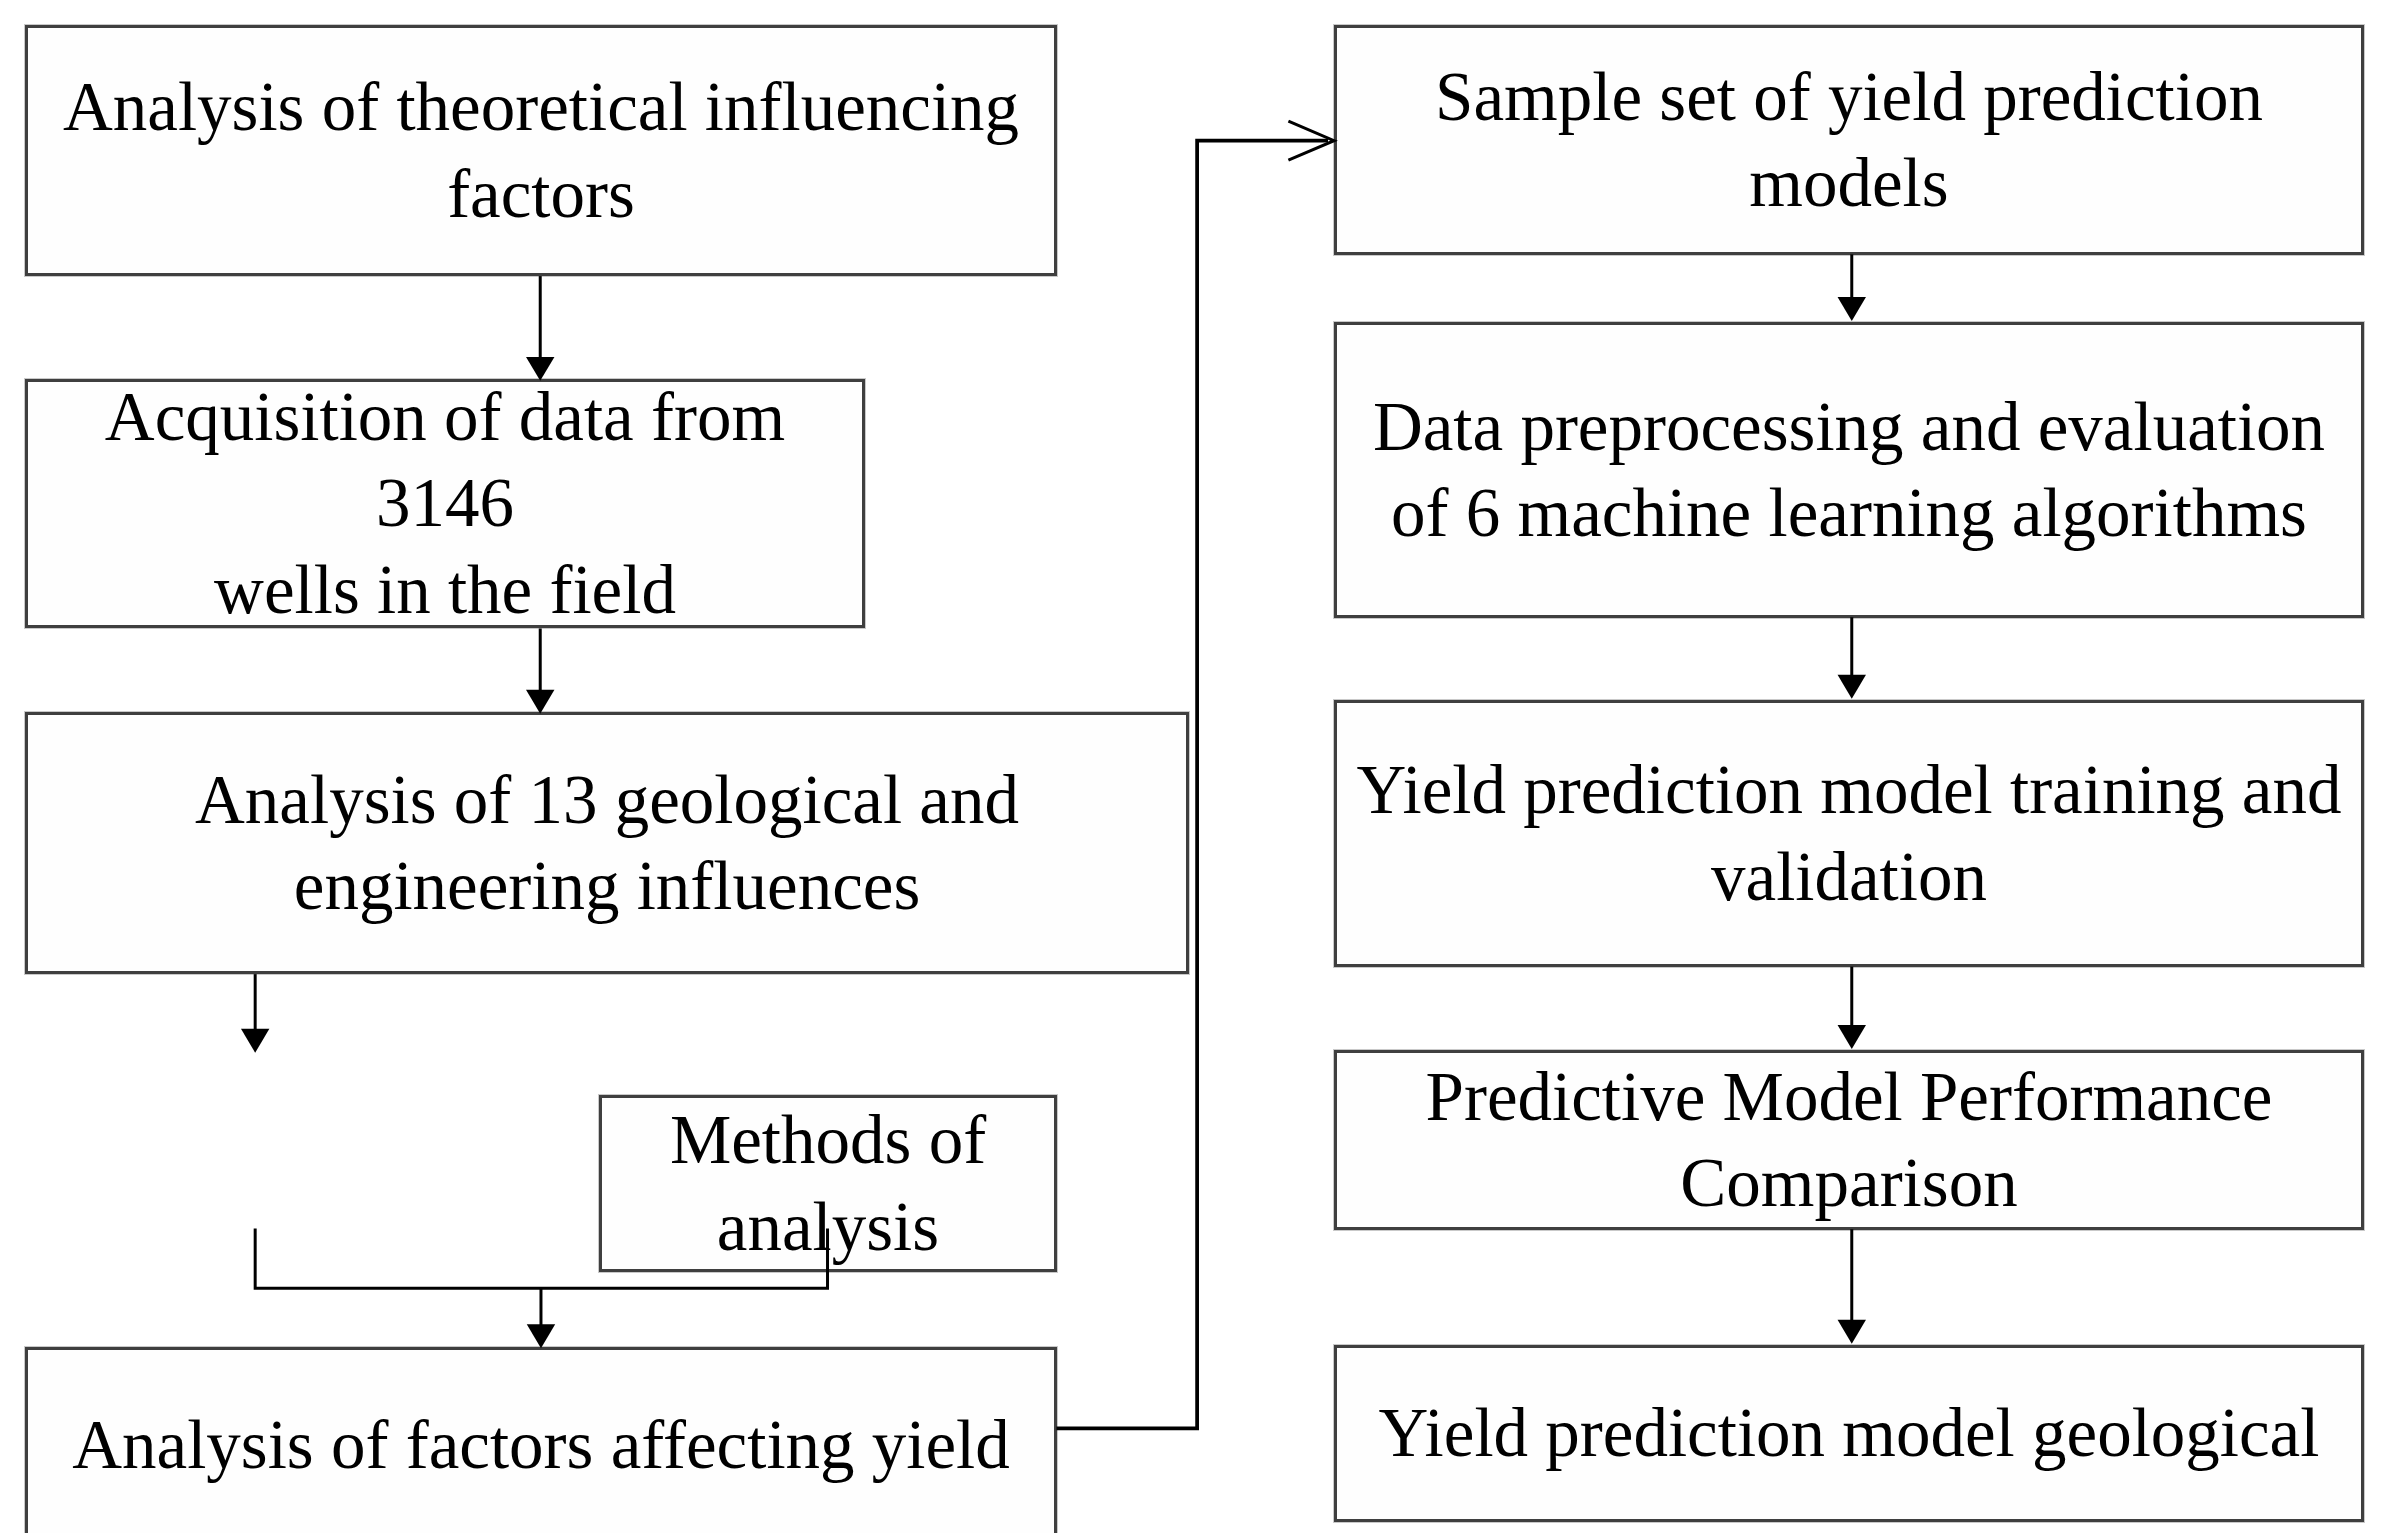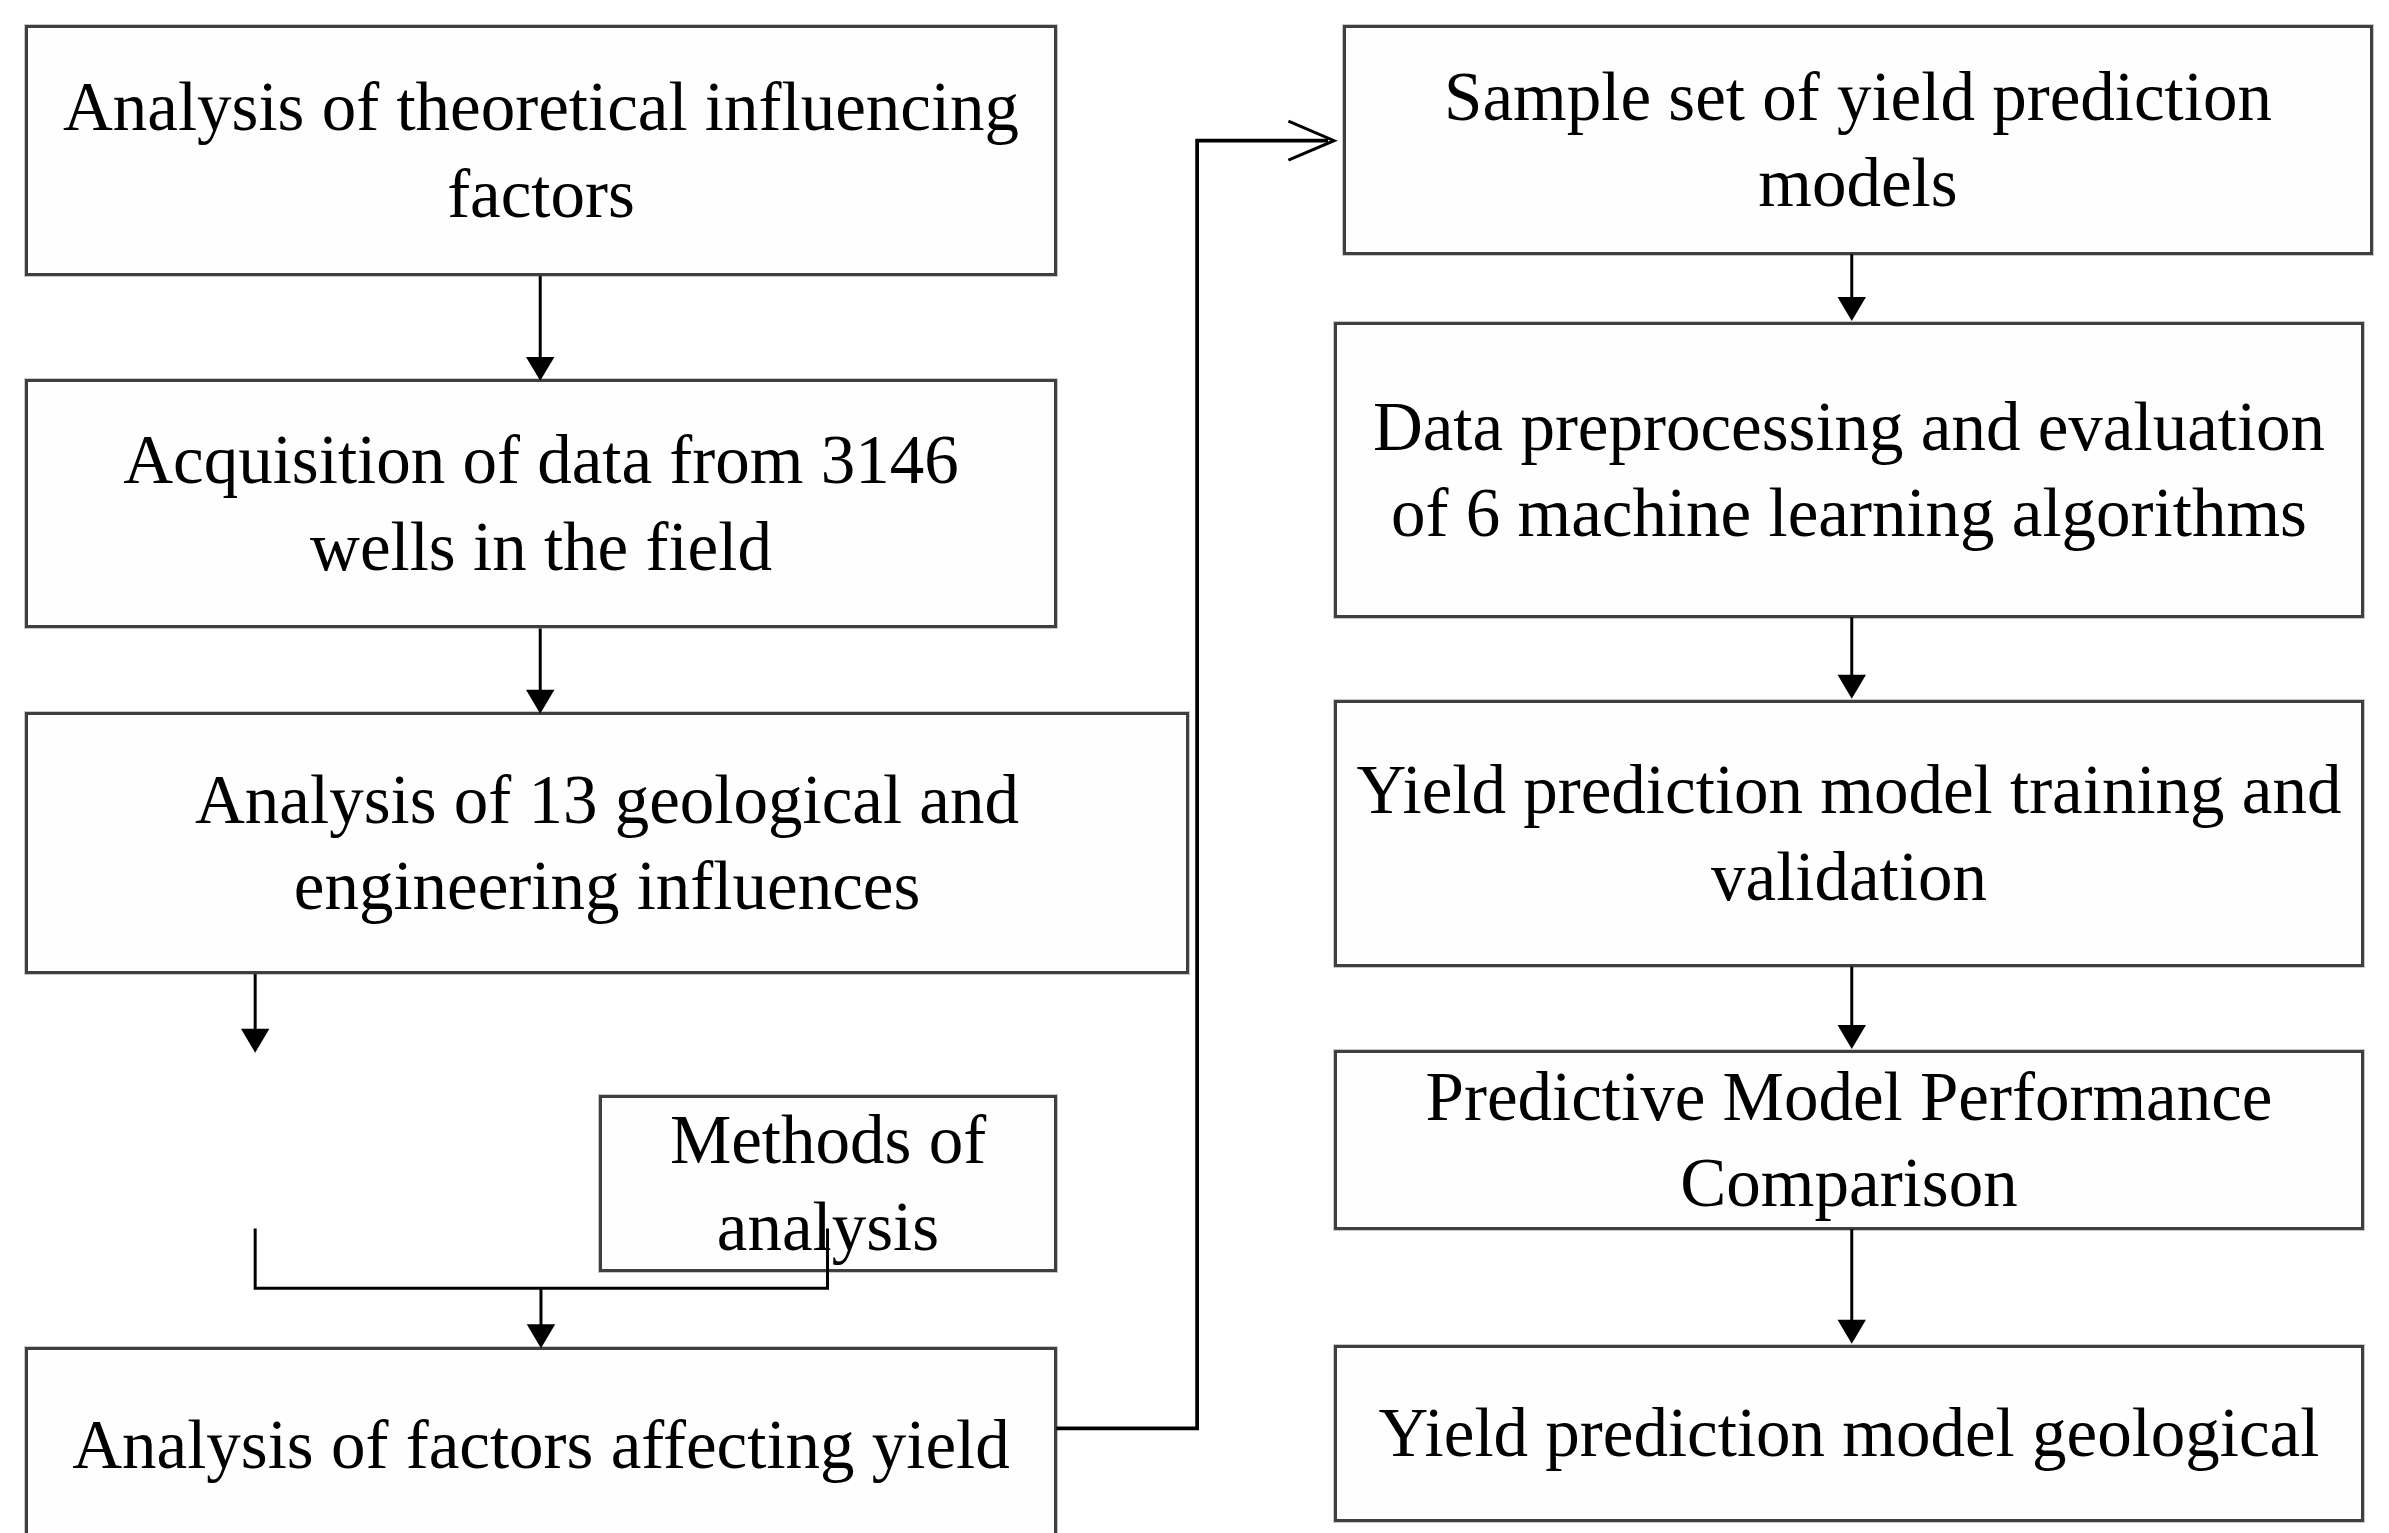--- a/index.html
+++ b/index.html
@@ -46,41 +46,41 @@
 </head>
 <body>
 
 <div id="canvas">
 
   <div class="box" style="left:25px; top:25px; width:1032px; height:251px;text-align:center;">
     <span class="label">Analysis of theoretical influencing
 factors</span>
   </div>
 
-  <div class="box" style="left:25px; top:379px; width:1032px; height:249px;">
+  <div class="box" style="left:25px; top:379px; width:840px; height:249px;">
     <span class="label">Acquisition of data from 3146
 wells in the field</span>
   </div>
 
   <div class="box" style="left:25px; top:712px; width:1164px; height:262px;">
     <span class="label">Analysis of 13 geological and
 engineering influences</span>
   </div>
 
 
   <div class="box" style="left:599px; top:1051px; width:458px; height:177px;margin-top:44px;">
     <span class="label">Methods of
 analysis</span>
   </div>
 
   <div class="box" style="left:25px; top:1347px; width:1032px; height:197px;">
     <span class="label">Analysis of factors affecting yield</span>
   </div>
 
-  <div class="box" style="left:1334px; top:25px; width:1030px; height:230px;margin-left:9px;">
+  <div class="box" style="left:1334px; top:25px; width:1030px; height:230px;">
     <span class="label">Sample set of yield prediction
 models</span>
   </div>
 
   <div class="box" style="left:1334px; top:322px; width:1030px; height:296px;">
     <span class="label">Data preprocessing and evaluation
 of 6 machine learning algorithms</span>
   </div>
 
   <div class="box" style="left:1334px; top:700px; width:1030px; height:267px;">

